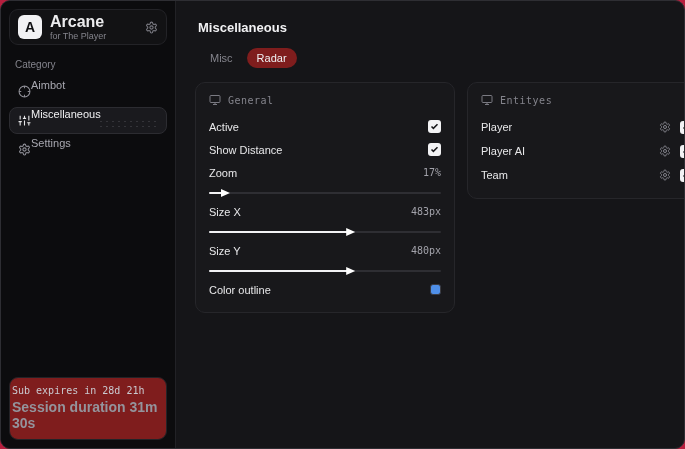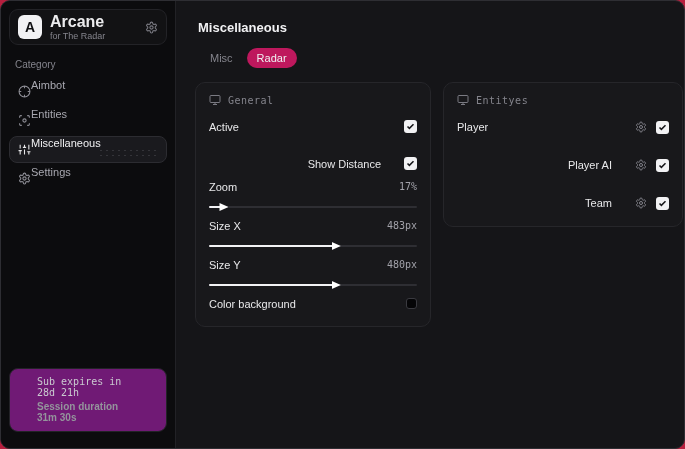--- a/index.html
+++ b/index.html
@@ -57,54 +57,54 @@
   }
   .nav-item.selected .icon { color:#e8e8ea; }
   .nav-item.selected::after {
     content:""; position:absolute; right:10px; bottom:4px;
     width:58px; height:10px;
     background-image:radial-gradient(#3a3a40 1px, transparent 1.2px);
     background-size:6px 5px;
     opacity:.8;
   }
   .sub-box {
-    position:absolute; left:8px; right:8px; bottom:16px;
-    border:1px solid #232327; background:#701a75;
-    border-radius:9px; padding:7px 27px 8px;
+    position:absolute; left:8px; right:8px; bottom:8px;
+    border:1px solid #232327; background:#7f1d1d;
+    border-radius:9px; padding:7px 2px 8px;
   }
   .sub-line1 { font-family:"DejaVu Sans Mono", monospace; font-size:10px; color:#cacad0; margin-bottom:3px; }
-  .sub-line2 { font-size:10px; font-weight:bold; color:#94949c; }
+  .sub-line2 { font-size:14px; font-weight:bold; color:#94949c; }
   
   .main { flex:1; position:relative; padding:14px 14px 0 22px; }
   .main-title { font-size:13px; font-weight:bold; color:#f2f2f4; margin-top:5px; }
   .tabs { display:flex; align-items:flex-start; gap:4px; margin-top:13px; margin-left:2px; }
   .tab {
     font-size:11px; color:#84848c; padding:4px 10px; border-radius:999px; cursor:default;
   }
-  .tab.active { background:#be185d; color:#f0f0f2; }
+  .tab.active { background:#7f1d1d; color:#f0f0f2; }
   .panels { display:flex; align-items:flex-start; gap:12px; margin-top:14px; margin-left:-3px; }
   .panel {
     background:#18181b; border:1px solid #26262a; border-radius:10px;
     padding:11px 13px 12px;
   }
-  .panel-general { width:236px; }
+  .panel-general { width:260px; }
   .panel-entities { width:240px; }
   .panel-header {
     display:flex; align-items:center; gap:7px;
     font-family:"DejaVu Sans Mono", monospace;
     font-size:10px; color:#84848c; letter-spacing:.5px;
     margin-bottom:10px;
   }
   .row {
     display:flex; align-items:center; justify-content:space-between;
     min-height:21px;
     gap:23px;
   }
   .row-label { font-size:11px; color:#e8e8ea; }
-  .row + .row { margin-top:16px;justify-content:flex-end; }
+  .row + .row { margin-top:2px; }
   .value { font-family:"DejaVu Sans Mono", monospace; font-size:10px; color:#a2a2aa; }
   .checkbox {
     width:13px; height:13px; border-radius:3px; background:#f2f2f4;
     display:flex; align-items:center; justify-content:center;
     color:#17171a; cursor:default;
   }
   .slider-group { margin-top:2px; margin-bottom:0; }
   .slider-track {
     position:relative; height:2px; background:#2e2e33; border-radius:2px;
     margin:9px 0 7px;
@@ -126,21 +126,21 @@
 <body>
 
 <div class="window">
 
   <div class="sidebar">
 
     <div class="app-card">
       <div class="app-logo">A</div>
       <div class="app-text">
         <div class="app-title">Arcane</div>
-        <div class="app-sub">for The Radar</div>
+        <div class="app-sub">for The Player</div>
       </div>
       <span class="icon">
         <svg width="13" height="13" viewBox="0 0 24 24" fill="none" stroke="currentColor" stroke-width="2">
             <path d="M12.22 2h-.44a2 2 0 0 0-2 2v.18a2 2 0 0 1-1 1.73l-.43.25a2 2 0 0 1-2 0l-.15-.08a2 2 0 0 0-2.73.73l-.22.38a2 2 0 0 0 .73 2.73l.15.1a2 2 0 0 1 1 1.72v.51a2 2 0 0 1-1 1.74l-.15.09a2 2 0 0 0-.73 2.73l.22.38a2 2 0 0 0 2.73.73l.15-.08a2 2 0 0 1 2 0l.43.25a2 2 0 0 1 1 1.73V20a2 2 0 0 0 2 2h.44a2 2 0 0 0 2-2v-.18a2 2 0 0 1 1-1.73l.43-.25a2 2 0 0 1 2 0l.15.08a2 2 0 0 0 2.73-.73l.22-.39a2 2 0 0 0-.73-2.73l-.15-.08a2 2 0 0 1-1-1.74v-.5a2 2 0 0 1 1-1.74l.15-.09a2 2 0 0 0 .73-2.73l-.22-.38a2 2 0 0 0-2.73-.73l-.15.08a2 2 0 0 1-2 0l-.43-.25a2 2 0 0 1-1-1.73V4a2 2 0 0 0-2-2z"></path>
             <circle cx="12" cy="12" r="3"></circle>
           </svg>
       </span>
     </div>
 
     <div class="category-label">Category</div>
@@ -150,32 +150,20 @@
         <span class="icon">
           <svg width="13" height="13" viewBox="0 0 24 24" fill="none" stroke="currentColor" stroke-width="2">
               <circle cx="12" cy="12" r="10"></circle>
               <line x1="22" y1="12" x2="18" y2="12"></line>
               <line x1="6" y1="12" x2="2" y2="12"></line>
               <line x1="12" y1="6" x2="12" y2="2"></line>
               <line x1="12" y1="22" x2="12" y2="18"></line>
             </svg>
         </span>
         <span>Aimbot</span>
-      </div>
-      <div class="nav-item">
-        <span class="icon">
-          <svg width="13" height="13" viewBox="0 0 24 24" fill="none" stroke="currentColor" stroke-width="2">
-              <path d="M3 7V5a2 2 0 0 1 2-2h2"></path>
-              <path d="M17 3h2a2 2 0 0 1 2 2v2"></path>
-              <path d="M21 17v2a2 2 0 0 1-2 2h-2"></path>
-              <path d="M7 21H5a2 2 0 0 1-2-2v-2"></path>
-              <circle cx="12" cy="12" r="3"></circle>
-            </svg>
-        </span>
-        <span>Entities</span>
       </div>
       <div class="nav-item selected">
         <span class="icon">
           <svg width="13" height="13" viewBox="0 0 24 24" fill="none" stroke="currentColor" stroke-width="2">
               <line x1="4" y1="21" x2="4" y2="14"></line>
               <line x1="4" y1="10" x2="4" y2="3"></line>
               <line x1="12" y1="21" x2="12" y2="12"></line>
               <line x1="12" y1="8" x2="12" y2="3"></line>
               <line x1="20" y1="21" x2="20" y2="16"></line>
               <line x1="20" y1="12" x2="20" y2="3"></line>
@@ -273,22 +261,22 @@
             <span class="value">480px</span>
           </div>
           <div class="slider-track">
             <div class="slider-fill" style="width: 60%;">
               <div class="slider-thumb"></div>
             </div>
           </div>
         </div>
 
         <div class="row">
-          <span class="row-label">Color background</span>
-          <span class="swatch" style="background: rgb(5, 5, 7);"></span>
+          <span class="row-label">Color outline</span>
+          <span class="swatch" style="background: rgb(79, 143, 232);"></span>
         </div>
       </div>
 
       <div class="panel panel-entities">
         <div class="panel-header">
           <span class="icon">
             <svg width="12" height="12" viewBox="0 0 24 24" fill="none" stroke="currentColor" stroke-width="2">
                 <rect x="2" y="3" width="20" height="14" rx="2"></rect>
                 <line x1="8" y1="21" x2="16" y2="21"></line>
                 <line x1="12" y1="17" x2="12" y2="21"></line>

